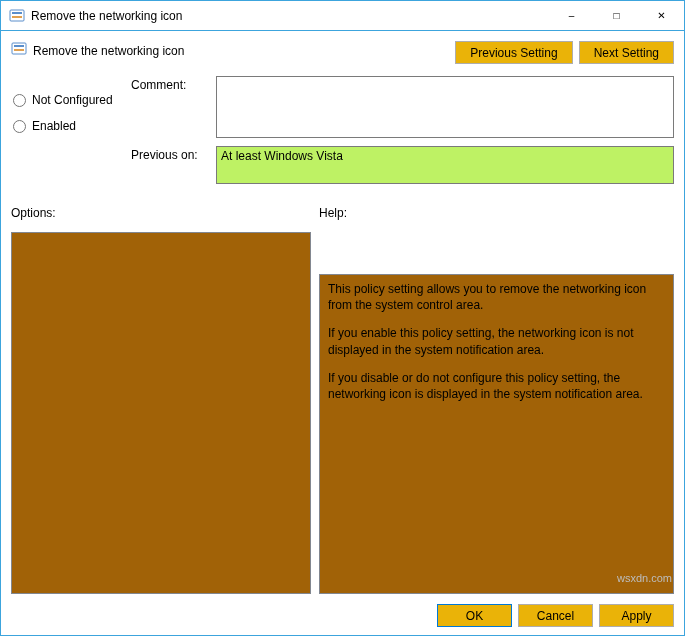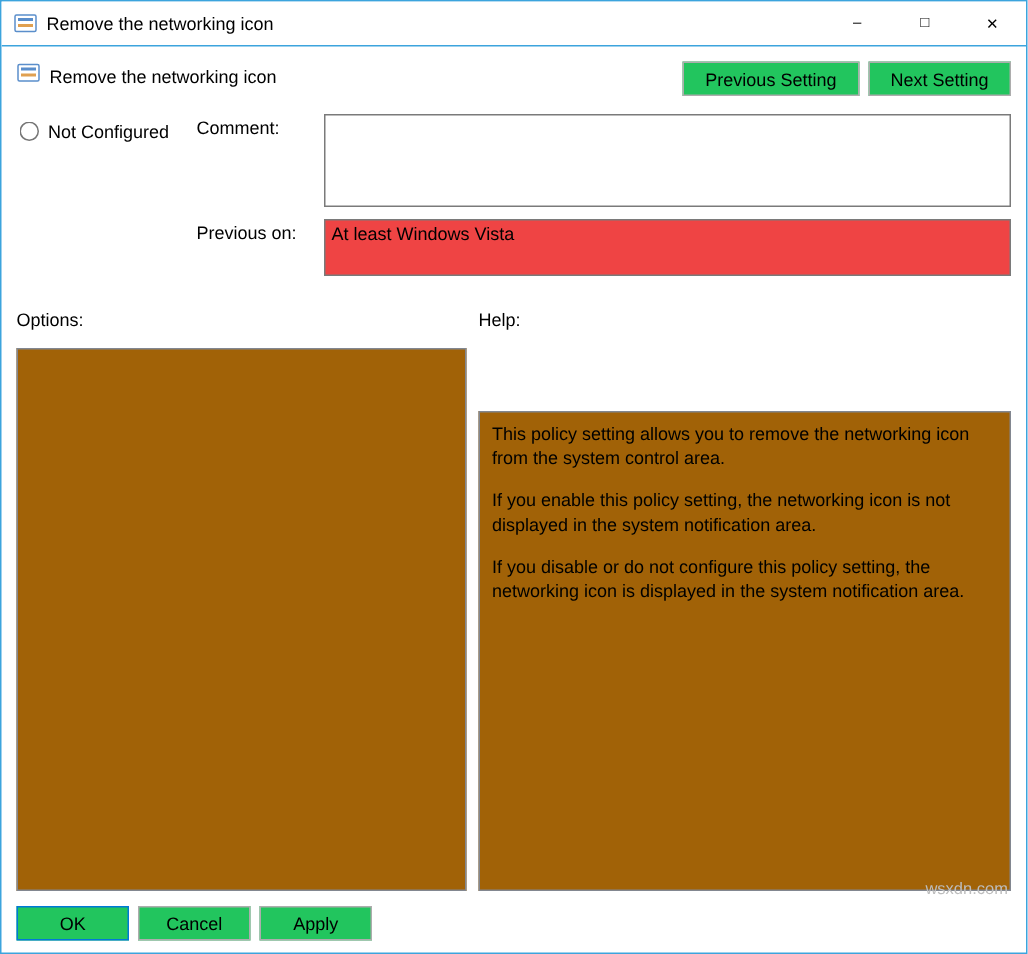--- a/index.html
+++ b/index.html
@@ -42,84 +42,84 @@
     padding: 10px 10px 8px 10px;
   }
   .header-row {
     display: flex;
     align-items: flex-start;
     margin-bottom: 8px;
   }
   .policy-title-wrap { display:flex; align-items:center; gap:6px; }
   .nav-buttons { margin-left:auto; display:flex; gap:6px; }
   .btn {
-    background: #22c55e;
+    background: #eab308;
     border: 1px solid #adadad;
     height: 23px;
     padding: 0 14px;
     font: inherit;
     cursor: pointer;
   }
   .btn.default { border-color:#0078d7; }
   .mid {
     display: flex;
     margin-top: 4px;
   }
   .radios {
     width: 120px;
     padding-top: 5px;
   }
   .radio-row {
-    display:flex; align-items:flex-start; gap:6px;
+    display:flex; align-items:flex-end; gap:6px;
     height: 26px;
     padding-left:2px;
   }
   .radio-row input { margin:0; }
   .highlighted { border: 2px solid #d40000; margin-left:-4px; padding-left:4px; width:80px;}
   .fields {
     flex:1;
     display:flex;
     flex-direction:column;
   }
   .field-row { display:flex; margin-bottom:8px; }
   .field-label { width:85px; padding-right:6px; padding-top:2px;}
   .comment-box {
     flex:1; height:62px; resize:none;
     border:1px solid #7a7a7a; font:inherit; padding:2px 4px;
     overflow-y:scroll;
   }
   .supported-box {
     flex:1; height:38px; resize:none;
     border:1px solid #7a7a7a; font:inherit; padding:2px 4px;
-    background:#ef4444; color:#000;
+    background:#bef264; color:#000;
     overflow-y:scroll;
   }
   .lower {
     display:flex; gap:8px; margin-top:14px; flex:1;
   }
   .panel-col { display:flex; flex-direction:column; }
   .panel-col.left { width:300px; }
   .panel-col.right { flex:1;gap:42px; }
   .panel-label { margin-bottom:12px; }
   .panel-box {
     flex:1;
     border:1px solid #828790;
     background:#a16207;
     padding:6px 8px;
     font:inherit;
     overflow:auto;
   }
   .help-box p { margin:0 0 12px 0; line-height:1.35;}
   .footer {
-    display:flex; justify-content:flex-start; gap:6px;
+    display:flex; justify-content:flex-end; gap:6px;
     padding-top:10px;
   }
   .footer .btn { width:75px; padding:0; }
   .watermark {
-    position:absolute; right:12px; bottom:36px;
+    position:absolute; right:12px; bottom:51px;
     color:#bdbdbd; font-size:11px; pointer-events:none;
   }
   .pos-rel { position:relative; }
 </style>
 </head>
 <body class="pos-rel">
 
 <div class="titlebar">
   <span class="icon">
     <svg width="16" height="16" viewBox="0 0 16 16">
@@ -153,20 +153,24 @@
       <button class="btn">Next Setting</button>
     </div>
   </div>
 
   <div class="mid">
     <div class="radios">
       <label class="radio-row">
         <input type="radio" name="state" style="">
         <span>Not Configured</span>
       </label>
+      <label class="radio-row">
+        <input type="radio" name="state" style="">
+        <span>Enabled</span>
+      </label>
     </div>
 
     <div class="fields">
       <div class="field-row">
         <div class="field-label">Comment:</div>
         <textarea class="comment-box" style=""></textarea>
       </div>
       <div class="field-row">
         <div class="field-label">Previous on:</div>
         <textarea class="supported-box" readonly="" style="">At least Windows Vista</textarea>

